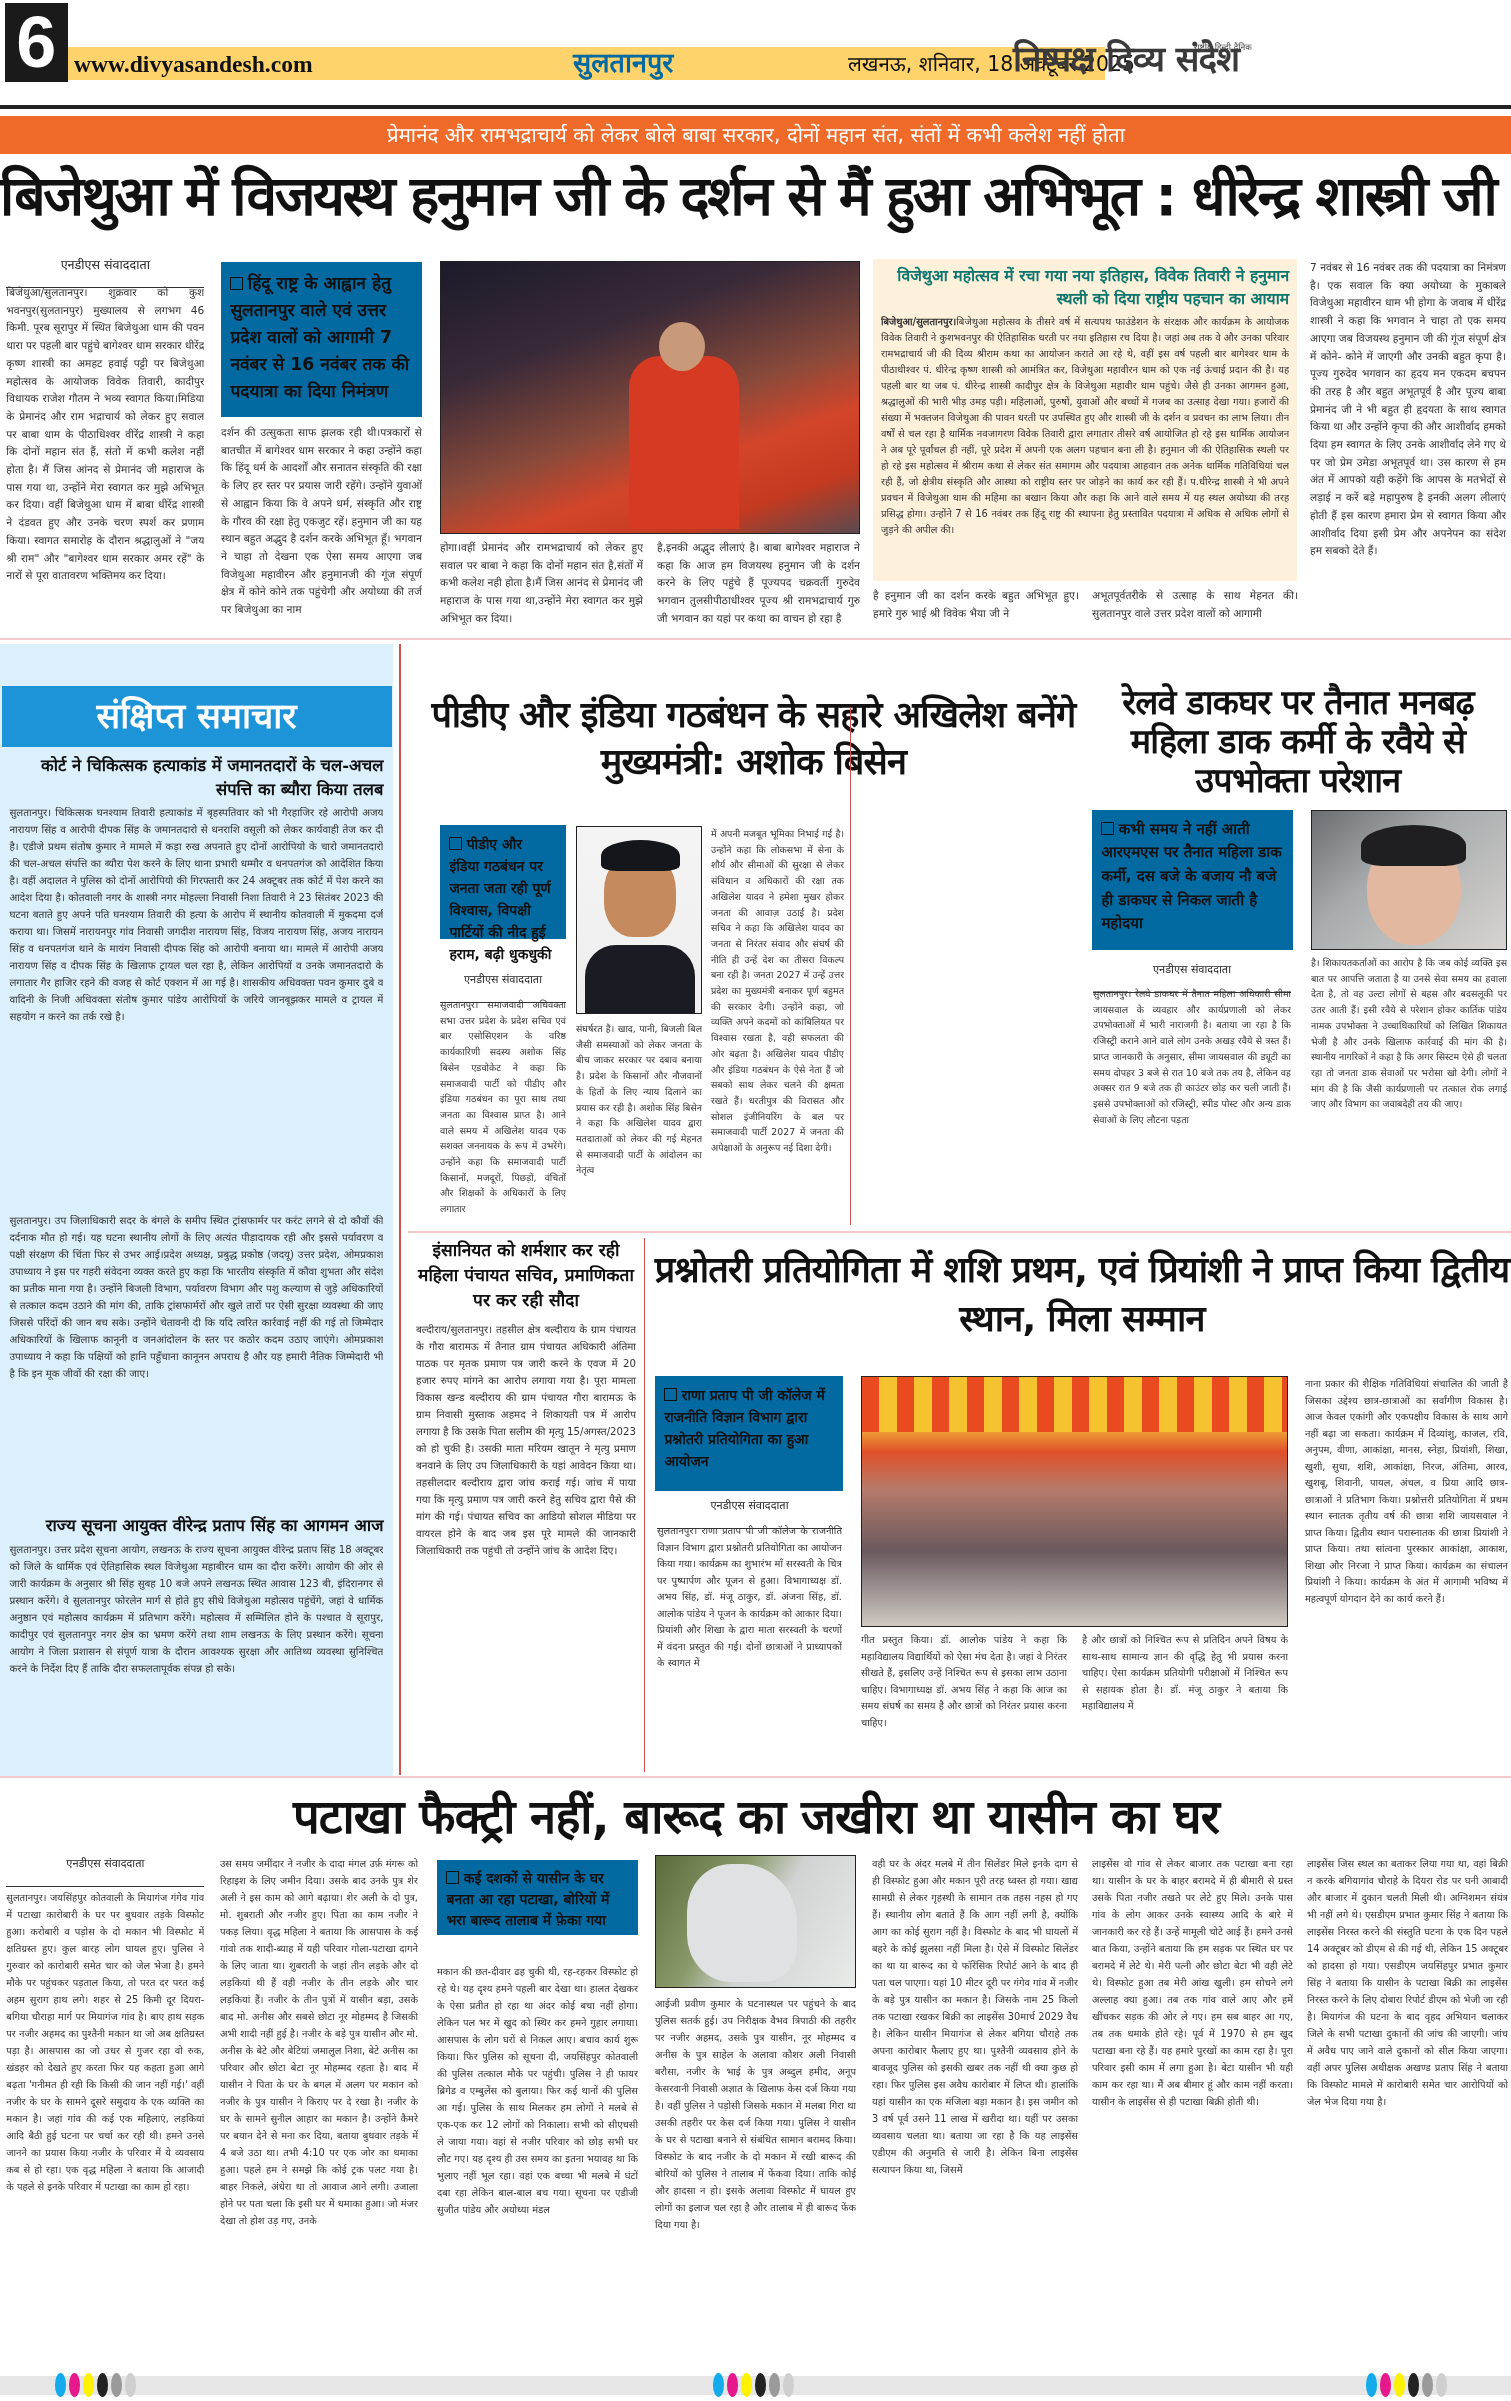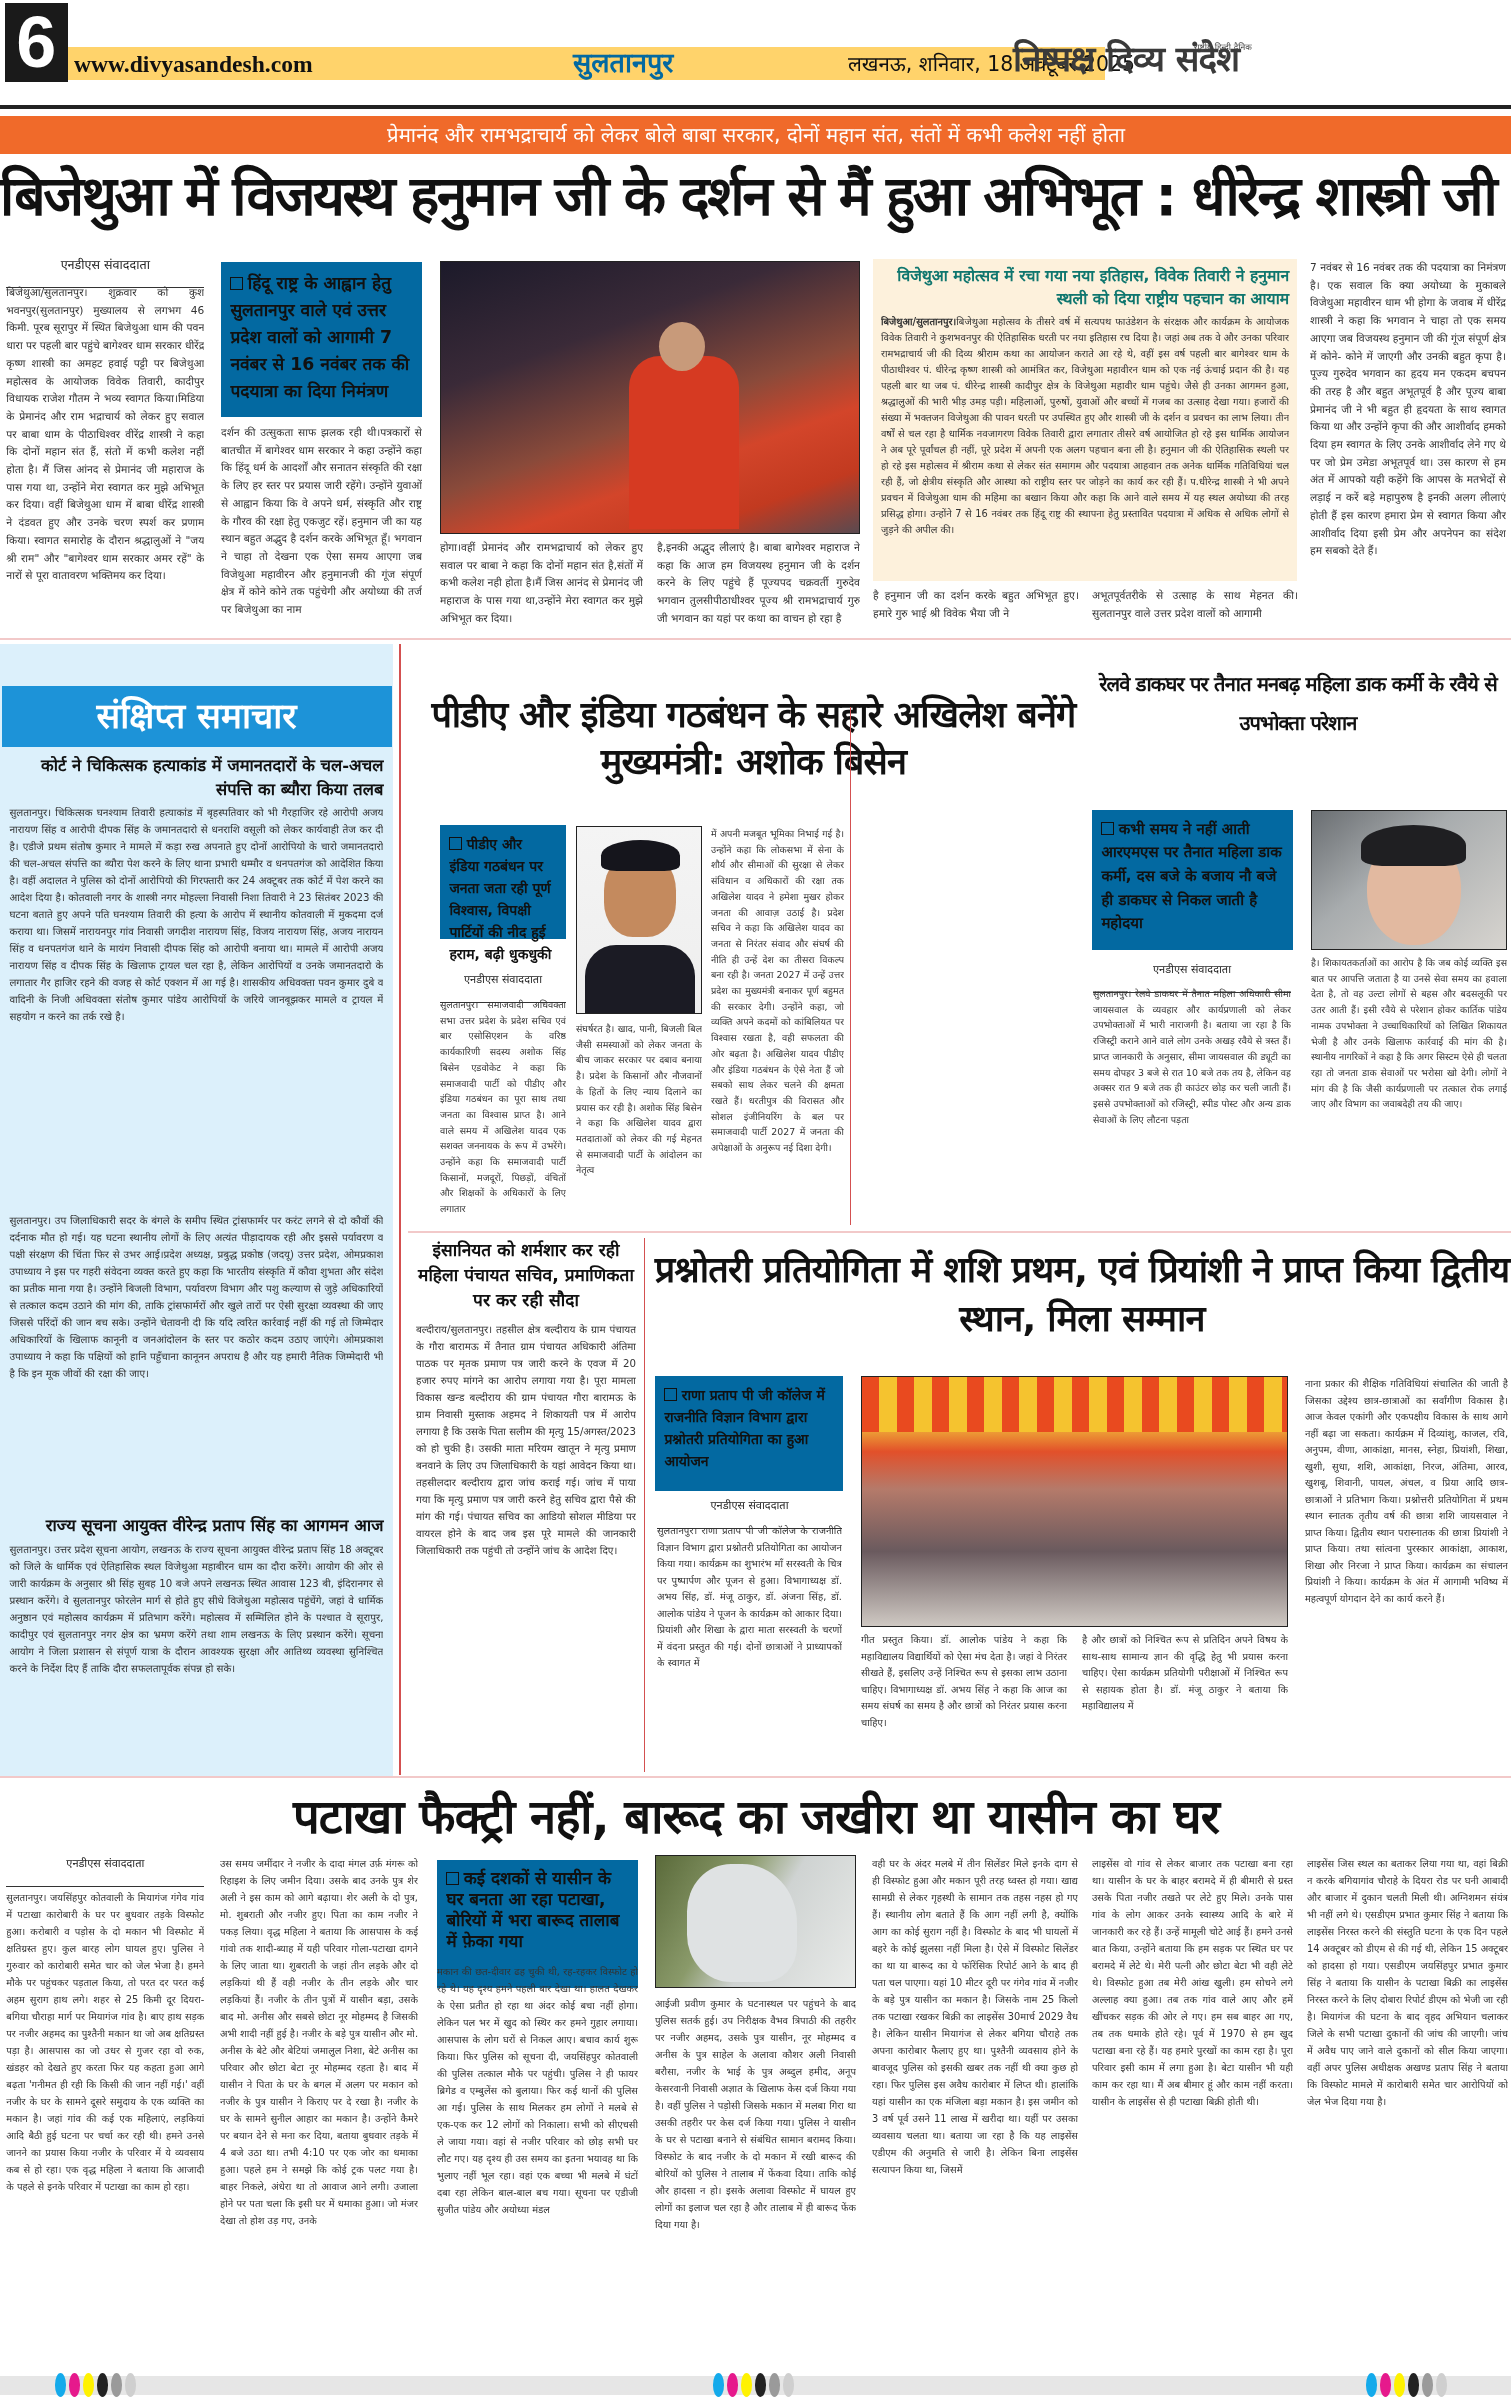--- a/index.html
+++ b/index.html
@@ -96,21 +96,21 @@
 <div class="abs photo" style="left:576px;top:826px;width:126px;height:188px;background:linear-gradient(180deg,#f4f4f4 0%,#eee 100%)">
   <div style="position:absolute;left:27px;top:23.6px;width:72px;height:86px;background:#c48a5e;border-radius:46% 46% 40% 40%"></div>
   <div style="position:absolute;left:23.6px;top:12.6px;width:79px;height:31px;background:#15151c;border-radius:50% 50% 20% 20%"></div>
   <div style="position:absolute;left:7.9px;top:118px;width:110px;height:79px;background:#1b1b24;border-radius:31px 31px 0 0"></div>
 </div>
 <div class="abs body" style="left:576px;top:1021px;width:126px;height:208px;font-size:9.4px;line-height:15.7px">संघर्षरत है। खाद, पानी, बिजली बिल जैसी समस्याओं को लेकर जनता के बीच जाकर सरकार पर दबाव बनाया है। प्रदेश के किसानों और नौजवानों के हितों के लिए न्याय दिलाने का प्रयास कर रही है। अशोक सिंह बिसेन ने कहा कि अखिलेश यादव द्वारा मतदाताओं को लेकर की गई मेहनत से समाजवादी पार्टी के आंदोलन का नेतृत्व</div>
 <div class="abs body" style="left:711px;top:826px;width:133px;height:403px;font-size:9.4px;line-height:15.7px">में अपनी मजबूत भूमिका निभाई गई है। उन्होंने कहा कि लोकसभा में सेना के शौर्य और सीमाओं की सुरक्षा से लेकर संविधान व अधिकारों की रक्षा तक अखिलेश यादव ने हमेशा मुखर होकर जनता की आवाज़ उठाई है। प्रदेश सचिव ने कहा कि अखिलेश यादव का जनता से निरंतर संवाद और संघर्ष की नीति ही उन्हें देश का तीसरा विकल्प बना रही है। जनता 2027 में उन्हें उत्तर प्रदेश का मुख्यमंत्री बनाकर पूर्ण बहुमत की सरकार देगी। उन्होंने कहा, जो व्यक्ति अपने कदमों को कांबिलियत पर विश्वास रखता है, वही सफलता की ओर बढ़ता है। अखिलेश यादव पीडीए और इंडिया गठबंधन के ऐसे नेता हैं जो सबको साथ लेकर चलने की क्षमता रखते हैं। धरतीपुत्र की विरासत और सोशल इंजीनियरिंग के बल पर समाजवादी पार्टी 2027 में जनता की अपेक्षाओं के अनुरूप नई दिशा देगी।</div>
 
 <div class="abs vrule" style="left:850px;top:707px;height:518px;width:0.8px;background:#d35050"></div>
 
-<div class="abs h2" style="left:1088px;top:665px;width:420px;font-size:20px;line-height:39px">रेलवे डाकघर पर तैनात मनबढ़ महिला डाक कर्मी के रवैये से उपभोक्ता परेशान</div>
+<div class="abs h2" style="left:1088px;top:683px;width:420px;font-size:34px;line-height:39px">रेलवे डाकघर पर तैनात मनबढ़ महिला डाक कर्मी के रवैये से उपभोक्ता परेशान</div>
 <div class="abs pull" style="left:1092px;top:810px;width:201px;height:140px;font-size:15px;line-height:23.6px">
   <span class="sq"></span><span>कभी समय ने नहीं आती आरएमएस पर तैनात महिला डाक कर्मी, दस बजे के बजाय नौ बजे ही डाकघर से निकल जाती है महोदया</span>
 </div>
 <div class="abs byline" style="left:1093px;top:961px;width:198px;font-size:11px">एनडीएस संवाददाता</div>
 <div class="abs body" style="left:1093px;top:986px;width:198px;height:243px;font-size:9.4px;line-height:15.7px">सुलतानपुर। रेलवे डाकघर में तैनात महिला अधिकारी सीमा जायसवाल के व्यवहार और कार्यप्रणाली को लेकर उपभोक्ताओं में भारी नाराजगी है। बताया जा रहा है कि रजिस्ट्री कराने आने वाले लोग उनके अखड़ रवैये से त्रस्त हैं। प्राप्त जानकारी के अनुसार, सीमा जायसवाल की ड्यूटी का समय दोपहर 3 बजे से रात 10 बजे तक तय है, लेकिन वह अक्सर रात 9 बजे तक ही काउंटर छोड़ कर चली जाती हैं। इससे उपभोक्ताओं को रजिस्ट्री, स्पीड पोस्ट और अन्य डाक सेवाओं के लिए लौटना पड़ता</div>
 <div class="abs photo" style="left:1311px;top:810px;width:196px;height:140px;background:linear-gradient(140deg,#6a6e72 0%,#a8acae 40%,#d7d4cf 100%)">
   <div style="position:absolute;left:55px;top:23.6px;width:94px;height:110px;background:#e2b9a0;border-radius:48%"></div>
   <div style="position:absolute;left:49px;top:14px;width:105px;height:41px;background:#1f1f22;border-radius:50% 50% 20% 20%"></div>
 </div>
 <div class="abs body" style="left:1311px;top:955px;width:196px;height:275px;font-size:9.4px;line-height:15.7px">है। शिकायतकर्ताओं का आरोप है कि जब कोई व्यक्ति इस बात पर आपत्ति जताता है या उनसे सेवा समय का हवाला देता है, तो वह उल्टा लोगों से बहस और बदसलूकी पर उतर आती हैं। इसी रवैये से परेशान होकर कार्तिक पांडेय नामक उपभोक्ता ने उच्चाधिकारियों को लिखित शिकायत भेजी है और उनके खिलाफ कार्रवाई की मांग की है। स्थानीय नागरिकों ने कहा है कि अगर सिस्टम ऐसे ही चलता रहा तो जनता डाक सेवाओं पर भरोसा खो देगी। लोगों ने मांग की है कि जैसी कार्यप्रणाली पर तत्काल रोक लगाई जाए और विभाग का जवाबदेही तय की जाए।</div>
@@ -133,21 +133,21 @@
 <div class="abs body" style="left:861px;top:1632px;width:206px;height:135px;font-size:9.8px;line-height:16.5px">गीत प्रस्तुत किया। डॉ. आलोक पांडेय ने कहा कि महाविद्यालय विद्यार्थियों को ऐसा मंच देता है। जहां वे निरंतर सीखते हैं, इसलिए उन्हें निश्चित रूप से इसका लाभ उठाना चाहिए। विभागाध्यक्ष डॉ. अभय सिंह ने कहा कि आज का समय संघर्ष का समय है और छात्रों को निरंतर प्रयास करना चाहिए।</div>
 <div class="abs body" style="left:1082px;top:1632px;width:206px;height:135px;font-size:9.8px;line-height:16.5px">है और छात्रों को निश्चित रूप से प्रतिदिन अपने विषय के साथ-साथ सामान्य ज्ञान की वृद्धि हेतु भी प्रयास करना चाहिए। ऐसा कार्यक्रम प्रतियोगी परीक्षाओं में निश्चित रूप से सहायक होता है। डॉ. मंजू ठाकुर ने बताया कि महाविद्यालय में</div>
 <div class="abs body" style="left:1305px;top:1376px;width:203px;height:391px;font-size:9.8px;line-height:16.5px">नाना प्रकार की शैक्षिक गतिविधियां संचालित की जाती है जिसका उद्देश्य छात्र-छात्राओं का सर्वांगीण विकास है। आज केवल एकांगी और एकपक्षीय विकास के साथ आगे नहीं बढ़ा जा सकता। कार्यक्रम में दिव्यांशु, काजल, रवि, अनुपम, वीणा, आकांक्षा, मानस, स्नेहा, प्रियांशी, शिखा, खुशी, सुधा, शशि, आकांक्षा, निरज, अंतिमा, आरव, खुशबू, शिवानी, पायल, अंचल, व प्रिया आदि छात्र-छात्राओं ने प्रतिभाग किया। प्रश्नोत्तरी प्रतियोगिता में प्रथम स्थान स्नातक तृतीय वर्ष की छात्रा शशि जायसवाल ने प्राप्त किया। द्वितीय स्थान परास्नातक की छात्रा प्रियांशी ने प्राप्त किया। तथा सांत्वना पुरस्कार आकांक्षा, आकाश, शिखा और निरजा ने प्राप्त किया। कार्यक्रम का संचालन प्रियांशी ने किया। कार्यक्रम के अंत में आगामी भविष्य में महत्वपूर्ण योगदान देने का कार्य करने हैं।</div>
 
 <div class="abs hrule" style="left:0;top:1776px;width:1512px"></div>
 
 <div class="abs" style="left:0;top:1781px;width:1512px;font:bold 47px/72px 'DejaVu Sans',sans-serif;text-align:center;color:#111;letter-spacing:-0.8px">पटाखा फैक्ट्री नहीं, बारूद का जखीरा था यासीन का घर</div>
 <div class="abs byline" style="left:6.3px;top:1855px;width:198px;font-size:11px">एनडीएस संवाददाता</div>
 <div class="abs body" style="left:6.3px;top:1889px;width:198px;height:455px;font-size:9.8px;line-height:17px">सुलतानपुर। जयसिंहपुर कोतवाली के मियागंज गंगेव गांव में पटाखा कारोबारी के घर पर बुधवार तड़के विस्फोट हुआ। करोबारी व पड़ोस के दो मकान भी विस्फोट में क्षतिग्रस्त हुए। कुल बारह लोग घायल हुए। पुलिस ने गुरुवार को कारोबारी समेत चार को जेल भेजा है। हमने मौके पर पहुंचकर पड़ताल किया, तो परत दर परत कई अहम सुराग हाथ लगे। शहर से 25 किमी दूर दियरा-बगिया चौराहा मार्ग पर मियागंज गांव है। बाए हाथ सड़क पर नजीर अहमद का पुश्तैनी मकान था जो अब क्षतिग्रस्त पड़ा है। आसपास का जो उधर से गुजर रहा वो रुक, खंडहर को देखते हुए करता फिर यह कहता हुआ आगे बढ़ता 'गनीमत ही रही कि किसी की जान नहीं गई।' वहीं नजीर के घर के सामने दूसरे समुदाय के एक व्यक्ति का मकान है। जहां गांव की कई एक महिलाएं, लड़कियां आदि बैठी हुई घटना पर चर्चा कर रही थी। हमने उनसे जानने का प्रयास किया नजीर के परिवार में ये व्यवसाय कब से हो रहा। एक वृद्ध महिला ने बताया कि आजादी के पहले से इनके परिवार में पटाखा का काम हो रहा।</div>
 <div class="abs body" style="left:220px;top:1855px;width:198px;height:490px;font-size:9.8px;line-height:17px">उस समय जमींदार ने नजीर के दादा मंगल उर्फ़ मंगरू को रिहाइश के लिए जमीन दिया। उसके बाद उनके पुत्र शेर अली ने इस काम को आगे बढ़ाया। शेर अली के दो पुत्र, मो. शुबराती और नजीर हुए। पिता का काम नजीर ने पकड़ लिया। वृद्ध महिला ने बताया कि आसपास के कई गांवो तक शादी-ब्याह में यही परिवार गोला-पटाखा दागने के लिए जाता था। शुबराती के जहां तीन लड़के और दो लड़कियां थी हैं वही नजीर के तीन लड़के और चार लड़कियां हैं। नजीर के तीन पुत्रों में यासीन बड़ा, उसके बाद मो. अनीस और सबसे छोटा नूर मोहम्मद है जिसकी अभी शादी नहीं हुई है। नजीर के बड़े पुत्र यासीन और मो. अनीस के बेटे और बेटियां जमालुल निशा, बेटे अनीस का परिवार और छोटा बेटा नूर मोहम्मद रहता है। बाद में यासीन ने पिता के घर के बगल में अलग पर मकान को नजीर के पुत्र यासीन ने किराए पर दे रखा है। नजीर के घर के सामने सुनील आहार का मकान है। उन्होंने कैमरे पर बयान देने से मना कर दिया, बताया बुधवार तड़के में 4 बजे उठा था। तभी 4:10 पर एक जोर का धमाका हुआ। पहले हम ने समझे कि कोई ट्रक पलट गया है। बाहर निकले, अंधेरा था तो आवाज आने लगी। उजाला होने पर पता चला कि इसी घर में धमाका हुआ। जो मंजर देखा तो होश उड़ गए, उनके</div>
-<div class="abs pull" style="left:437px;top:1860px;width:201px;height:128px;font-size:17px;line-height:21px">
+<div class="abs pull" style="left:437px;top:1860px;width:201px;height:75px;font-size:14px;line-height:21px">
   <span class="sq"></span><span>कई दशकों से यासीन के घर बनता आ रहा पटाखा, बोरियों में भरा बारूद तालाब में फ़ेका गया</span>
 </div>
 <div class="abs body" style="left:437px;top:1963px;width:201px;height:382px;font-size:9.8px;line-height:17px">मकान की छत-दीवार ढह चुकी थी, रह-रहकर विस्फोट हो रहे थे। यह दृश्य हमने पहली बार देखा था। हालत देखकर के ऐसा प्रतीत हो रहा था अंदर कोई बचा नहीं होगा। लेकिन पल भर में खुद को स्थिर कर हमने गुहार लगाया। आसपास के लोग घरों से निकल आए। बचाव कार्य शुरू किया। फिर पुलिस को सूचना दी, जयसिंहपुर कोतवाली की पुलिस तत्काल मौके पर पहुंची। पुलिस ने ही फायर ब्रिगेड व एम्बुलेंस को बुलाया। फिर कई थानों की पुलिस आ गई। पुलिस के साथ मिलकर हम लोगों ने मलबे से एक-एक कर 12 लोगों को निकाला। सभी को सीएचसी ले जाया गया। वहां से नजीर परिवार को छोड़ सभी घर लौट गए। यह दृश्य ही उस समय का इतना भयावह था कि भुलाए नहीं भूल रहा। वहां एक बच्चा भी मलबे में घंटों दबा रहा लेकिन बाल-बाल बच गया। सूचना पर एडीजी सुजीत पांडेय और अयोध्या मंडल</div>
 <div class="abs photo" style="left:655px;top:1855px;width:201px;height:133px;background:linear-gradient(120deg,#5a6a3a 0%,#8a9a6a 35%,#cfd3d2 55%,#e9ebe9 100%)">
   <div style="position:absolute;left:31px;top:7.9px;width:110px;height:118px;background:#dfe2e3;border-radius:40% 50% 30% 40%"></div>
 </div>
 <div class="abs body" style="left:655px;top:1995px;width:201px;height:350px;font-size:9.8px;line-height:17px">आईजी प्रवीण कुमार के घटनास्थल पर पहुंचने के बाद पुलिस सतर्क हुई। उप निरीक्षक वैभव त्रिपाठी की तहरीर पर नजीर अहमद, उसके पुत्र यासीन, नूर मोहम्मद व अनीस के पुत्र साहेल के अलावा कौशर अली निवासी बरौसा, नजीर के भाई के पुत्र अब्दुल हमीद, अनूप केसरवानी निवासी अज्ञात के खिलाफ केस दर्ज किया गया है। वहीं पुलिस ने पड़ोसी जिसके मकान में मलबा गिरा था उसकी तहरीर पर केस दर्ज किया गया। पुलिस ने यासीन के घर से पटाखा बनाने से संबंधित सामान बरामद किया। विस्फोट के बाद नजीर के दो मकान में रखी बारूद की बोरियों को पुलिस ने तालाब में फेंकवा दिया। ताकि कोई और हादसा न हो। इसके अलावा विस्फोट में घायल हुए लोगों का इलाज चल रहा है और तालाब में ही बारूद फेंक दिया गया है।</div>
 <div class="abs body" style="left:872px;top:1855px;width:206px;height:490px;font-size:9.8px;line-height:17px">वही घर के अंदर मलबे में तीन सिलेंडर मिले इनके दाग से ही विस्फोट हुआ और मकान पूरी तरह ध्वस्त हो गया। खाद्य सामग्री से लेकर गृहस्थी के सामान तक तहस नहस हो गए हैं। स्थानीय लोग बताते हैं कि आग नहीं लगी है, क्योंकि आग का कोई सुराग नहीं है। विस्फोट के बाद भी घायलों में बहरे के कोई झुलसा नहीं मिला है। ऐसे में विस्फोट सिलेंडर का था या बारूद का ये फॉरेंसिक रिपोर्ट आने के बाद ही पता चल पाएगा। यहां 10 मीटर दूरी पर गंगेव गांव में नजीर के बड़े पुत्र यासीन का मकान है। जिसके नाम 25 किलो तक पटाखा रखकर बिक्री का लाइसेंस 30मार्च 2029 वैध है। लेकिन यासीन मियागंज से लेकर बगिया चौराहे तक अपना कारोबार फैलाए हुए था। पुश्तैनी व्यवसाय होने के बावजूद पुलिस को इसकी खबर तक नहीं थी क्या कुछ हो रहा। फिर पुलिस इस अवैध कारोबार में लिप्त थी। हालांकि यहां यासीन का एक मंजिला बड़ा मकान है। इस जमीन को 3 वर्ष पूर्व उसने 11 लाख में खरीदा था। यहीं पर उसका व्यवसाय चलता था। बताया जा रहा है कि यह लाइसेंस एडीएम की अनुमति से जारी है। लेकिन बिना लाइसेंस सत्यापन किया था, जिसमें</div>
 <div class="abs body" style="left:1092px;top:1855px;width:201px;height:490px;font-size:9.8px;line-height:17px">लाइसेंस वो गांव से लेकर बाजार तक पटाखा बना रहा था। यासीन के घर के बाहर बरामदे में ही बीमारी से ग्रस्त उसके पिता नजीर तखते पर लेटे हुए मिले। उनके पास गांव के लोग आकर उनके स्वास्थ्य आदि के बारे में जानकारी कर रहे हैं। उन्हें मामूली चोटे आई हैं। हमने उनसे बात किया, उन्होंने बताया कि हम सड़क पर स्थित घर पर बरामदे में लेटे थे। मेरी पत्नी और छोटा बेटा भी वही लेटे थे। विस्फोट हुआ तब मेरी आंख खुली। हम सोचने लगे अल्लाह क्या हुआ। तब तक गांव वाले आए और हमें खींचकर सड़क की ओर ले गए। हम सब बाहर आ गए, तब तक धमाके होते रहे। पूर्व में 1970 से हम खुद पटाखा बना रहे हैं। यह हमारे पुरखों का काम रहा है। पूरा परिवार इसी काम में लगा हुआ है। बेटा यासीन भी यही काम कर रहा था। मैं अब बीमार हूं और काम नहीं करता। यासीन के लाइसेंस से ही पटाखा बिक्री होती थी।</div>
 <div class="abs body" style="left:1307px;top:1855px;width:201px;height:490px;font-size:9.8px;line-height:17px">लाइसेंस जिस स्थल का बताकर लिया गया था, वहां बिक्री न करके बगियागांव चौराहे के दियरा रोड पर घनी आबादी और बाजार में दुकान चलती मिली थी। अग्निशमन संयंत्र भी नहीं लगे थे। एसडीएम प्रभात कुमार सिंह ने बताया कि लाइसेंस निरस्त करने की संस्तुति घटना के एक दिन पहले 14 अक्टूबर को डीएम से की गई थी, लेकिन 15 अक्टूबर को हादसा हो गया। एसडीएम जयसिंहपुर प्रभात कुमार सिंह ने बताया कि यासीन के पटाखा बिक्री का लाइसेंस निरस्त करने के लिए दोबारा रिपोर्ट डीएम को भेजी जा रही है। मियागंज की घटना के बाद वृहद अभियान चलाकर जिले के सभी पटाखा दुकानों की जांच की जाएगी। जांच में अवैध पाए जाने वाले दुकानों को सील किया जाएगा। वहीं अपर पुलिस अधीक्षक अखण्ड प्रताप सिंह ने बताया कि विस्फोट मामले में कारोबारी समेत चार आरोपियों को जेल भेज दिया गया है।</div>

